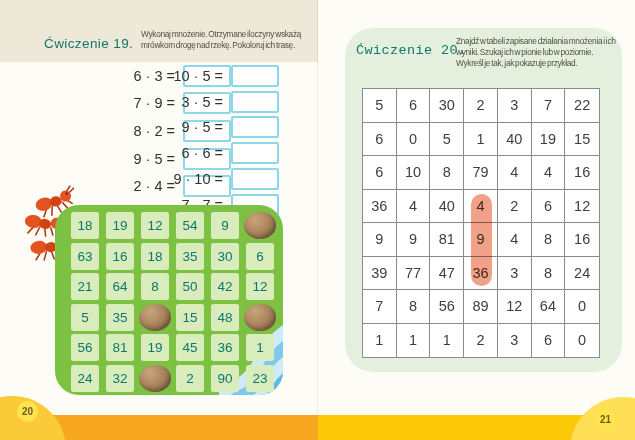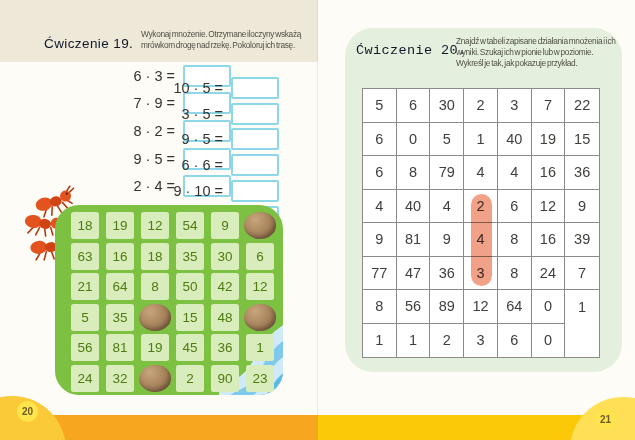--- a/index.html
+++ b/index.html
@@ -5,39 +5,39 @@
   html,body { margin:0; padding:0; background:#e8e8e8; }
   .canvas {
     position:relative; width:635px; height:440px; overflow:hidden;
     background:#fdfcf6; font-family:"Liberation Sans", sans-serif;
     -webkit-font-smoothing:antialiased;
   }
   .divider { position:absolute; left:317px; top:0; width:1px; height:440px; background:rgba(60,50,30,0.08); }
 
   
   .header-band { position:absolute; left:0; top:0; width:318px; height:62px; background:#eee8d8; }
-  .ex-title { position:absolute; font-size:13.5px; color:#0f172a; letter-spacing:.4px; white-space:nowrap; }
+  .ex-title { position:absolute; font-size:13.5px; color:#0f766e; letter-spacing:.4px; white-space:nowrap; }
   #title19 { left:44px; top:36px; }
   .instr { position:absolute; font-size:8.3px; letter-spacing:-.3px; word-spacing:-1px; line-height:1.3; color:#514e45; }
   #instr19 { left:141px; top:29px; width:176px; }
 
   .eq-col { position:absolute; display:flex; flex-direction:column; }
   #eq-col1 { left:58px; top:62px; }
-  #eq-col2 { left:145px; top:75px; }
+  #eq-col2 { left:145px; top:63px; }
   .eq-row { display:flex; align-items:center; }
   #eq-col1 .eq-row { height:27.6px;align-items:center; }
   #eq-col2 .eq-row { height:25.8px; }
   .eq-text { text-align:right; font-size:14.5px; color:#33322d; white-space:nowrap; }
   #eq-col1 .eq-text { width:117px; }
   #eq-col2 .eq-text { width:78px; }
   .answer-box { width:44px; height:18px; border:2px solid #8ed7e8; border-radius:2px; background:#fff; margin-left:8px; }
 
   .board { position:absolute; left:55px; top:205px; width:228px; height:190px; background:#7cc142; border-radius:24px; }
   .board-grid { position:absolute; left:16px; top:7px; display:grid; grid-template-columns:repeat(6,28px); grid-auto-rows:27px; column-gap:7px; row-gap:3.5px; }
-  .bcell { background:#d9ecbc; border-radius:2.5px; display:flex; align-items:center; justify-content:center; font-size:13.5px; color:#4d7c0f; }
+  .bcell { background:#d9ecbc; border-radius:2.5px; display:flex; align-items:center; justify-content:center; font-size:13.5px; color:#0f766e; }
   .bcell.stone-cell { background:transparent; }
   .stone { width:32px; height:27px; margin:-2px; border-radius:52% 48% 50% 50%;
     background:radial-gradient(circle at 35% 28%, #c9a57d, #a5815a 55%, #7d5e40 95%);
     box-shadow: inset -2px -3px 4px rgba(0,0,0,.25); }
   .ant { position:absolute; width:46px; height:26px; }
   #ant1 { left:34px; top:189px; transform:rotate(-18deg); }
   #ant2 { left:23px; top:212px; transform:rotate(7deg); }
   #ant3 { left:29px; top:235px; transform:rotate(-6deg); }
   .water-clip { position:absolute; right:0; bottom:0; width:64px; height:72px; overflow:hidden; border-bottom-right-radius:24px; }
 
@@ -225,20 +225,21 @@
         <div class="mcell">7</div>
         <div class="mcell">22</div>
         <div class="mcell">6</div>
         <div class="mcell">0</div>
         <div class="mcell">5</div>
         <div class="mcell">1</div>
         <div class="mcell">40</div>
         <div class="mcell">19</div>
         <div class="mcell">15</div>
         <div class="mcell">6</div>
+        <div class="mcell">10</div>
         <div class="mcell">8</div>
         <div class="mcell">79</div>
         <div class="mcell">4</div>
         <div class="mcell">4</div>
         <div class="mcell">16</div>
         <div class="mcell">36</div>
         <div class="mcell">4</div>
         <div class="mcell">40</div>
         <div class="mcell">4</div>
         <div class="mcell">2</div>

